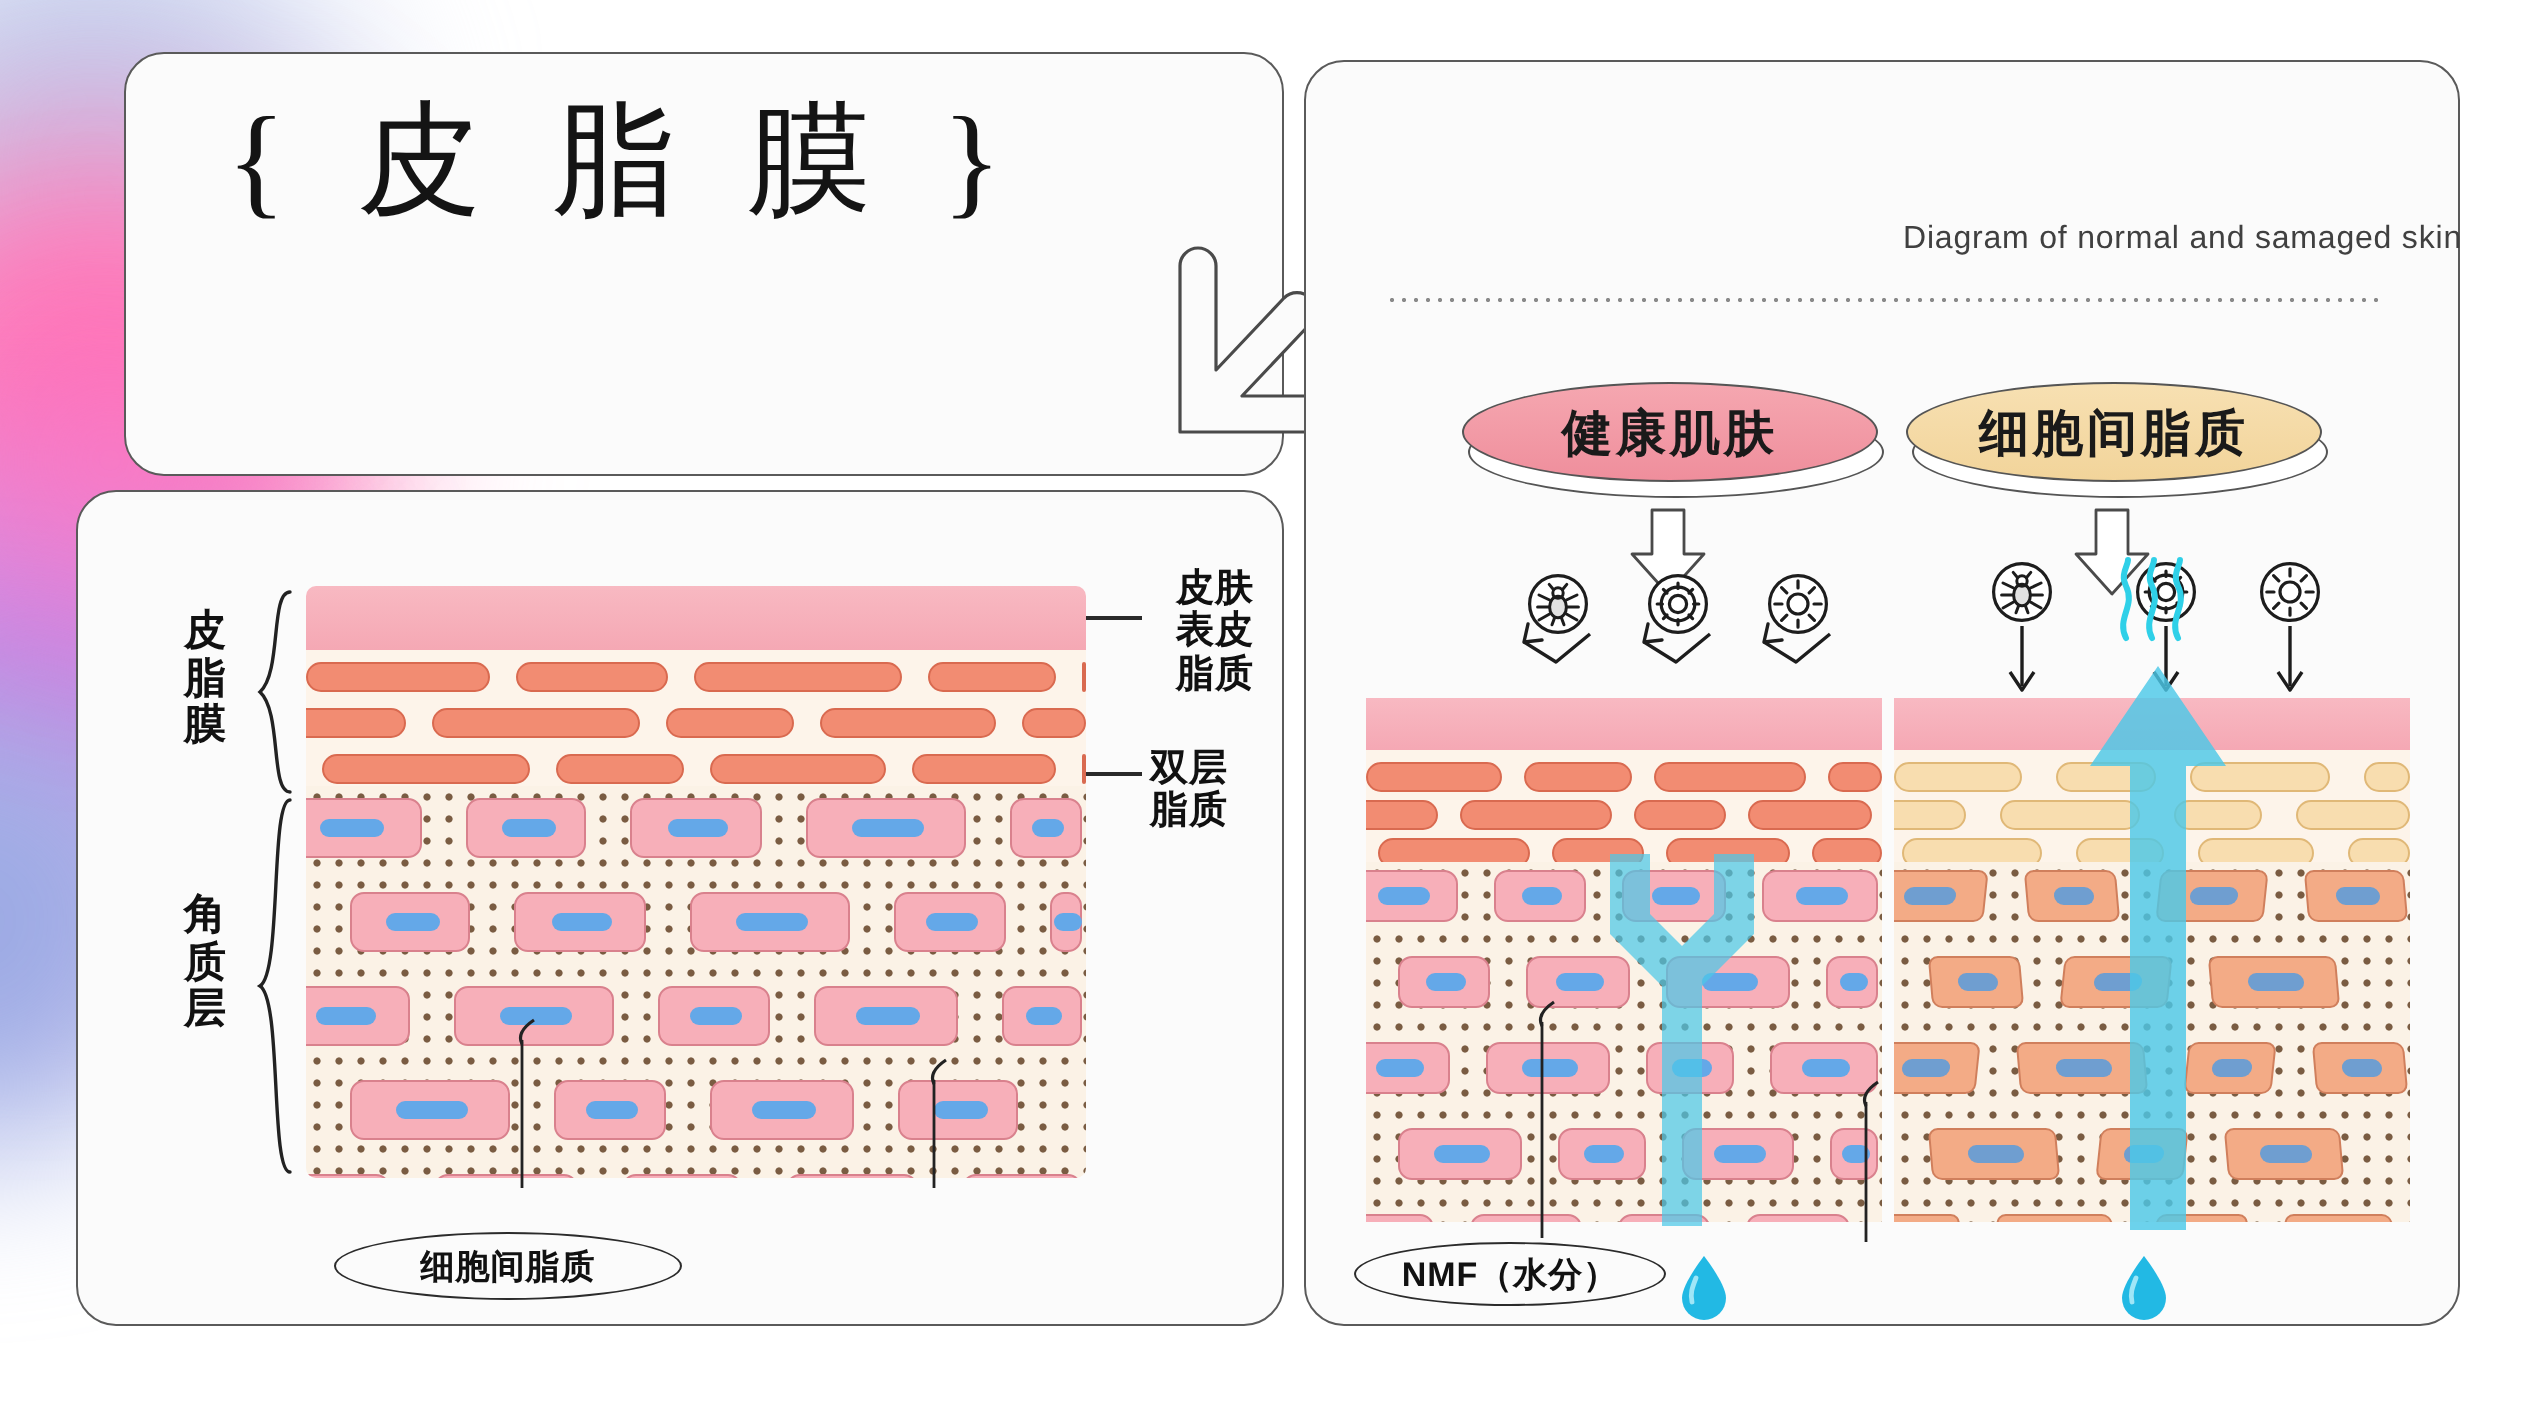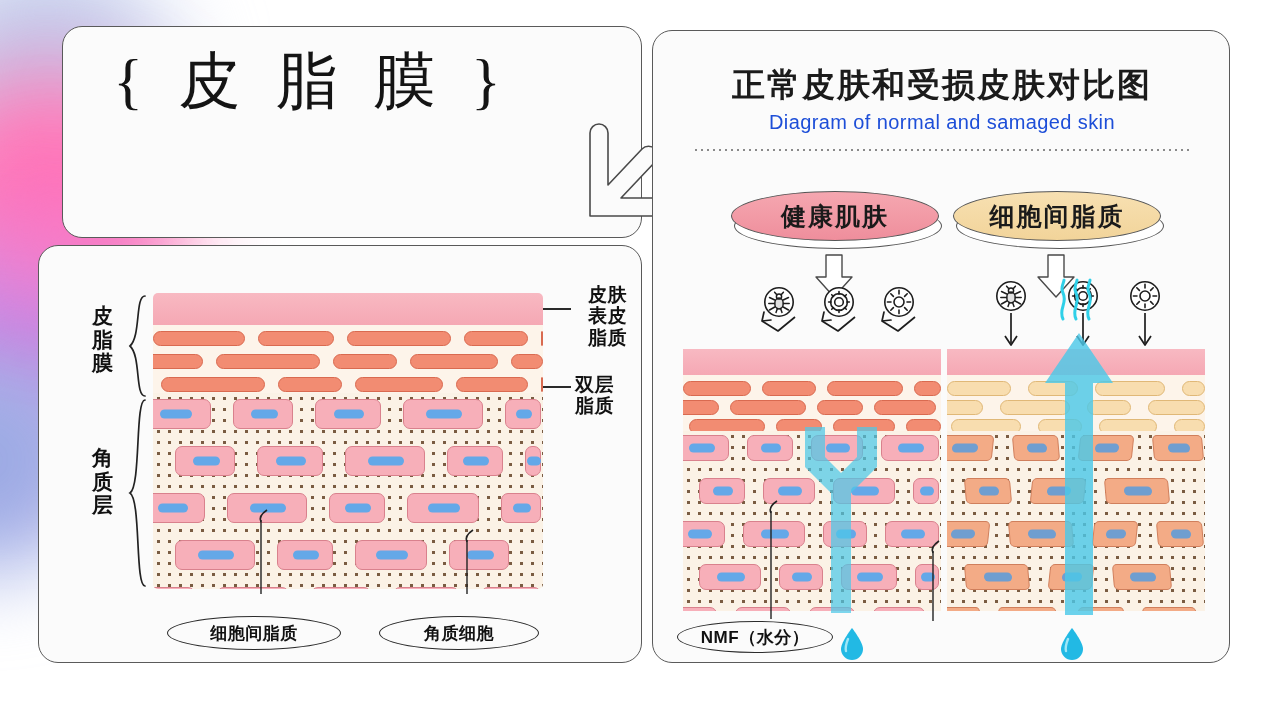--- a/index.html
+++ b/index.html
@@ -63,21 +63,21 @@
   #down-left-arrow { position: absolute; left: 505px; top: 96px; }
 
   
   .rt-title {
     position: absolute; left: 0; top: 32px; width: 578px;
     text-align: center; font-size: 33px; color: #1b1b1b;
     letter-spacing: 2px; font-weight: 600;
   }
   .rt-sub {
     position: absolute; left: 0; top: 80px; width: 578px;
-    text-align: center; font-size: 20px; color: #1d4ed8; letter-spacing: .4px;
+    text-align: right; font-size: 16px; color: #404040; letter-spacing: .4px;
   }
   .dot-divider {
     position: absolute; left: 40px; top: 118px; width: 498px; height: 2px;
     background-image: radial-gradient(circle, #8a8a8a 0 0.9px, transparent 1.2px);
     background-size: 6px 2px; background-repeat: repeat-x;
   }
 
   
   .pill-wrap { position: absolute; width: 216px; height: 62px; }
   #pill-healthy { left: 78px; top: 160px; }
@@ -296,25 +296,23 @@
     <svg style="position:absolute;left:212px;top:262px" width="22" height="88">
       <path d="M16 2 C10 6 8 10 10 14" fill="none" stroke="#222" stroke-width="1.6"></path>
       <line x1="10" y1="12" x2="10" y2="86" stroke="#222" stroke-width="1.4"></line>
     </svg>
     <div class="oval-label" style="left:128px; top:370px; width:174px; height:34px;">细胞间脂质</div>
 
     <svg style="position:absolute;left:418px;top:282px" width="22" height="68">
       <path d="M16 2 C10 6 8 10 10 14" fill="none" stroke="#222" stroke-width="1.6"></path>
       <line x1="10" y1="12" x2="10" y2="66" stroke="#222" stroke-width="1.4"></line>
     </svg>
-    <div class="oval-label" style="left:340px; top:370px; width:160px; height:34px;">角质细胞</div>
   </div>
 
   <div class="card" id="right-card">
-    <div class="rt-title">正常皮肤和受损皮肤对比图</div>
     <div class="rt-sub">Diagram of normal and samaged skin</div>
     <div class="dot-divider"></div>
 
     <div class="pill-wrap" id="pill-healthy">
       <div class="pill-shadow"></div>
       <div class="pill-top pill-healthy-fill">健康肌肤</div>
       <svg class="pill-arrow" width="50" height="46">
         <path d="M17 2 L33 2 L33 24 L43 24 L25 44 L7 24 L17 24 Z" fill="#ffffff" stroke="#4a4a4a" stroke-width="1.4" stroke-linejoin="round"></path>
       </svg>
     </div>

